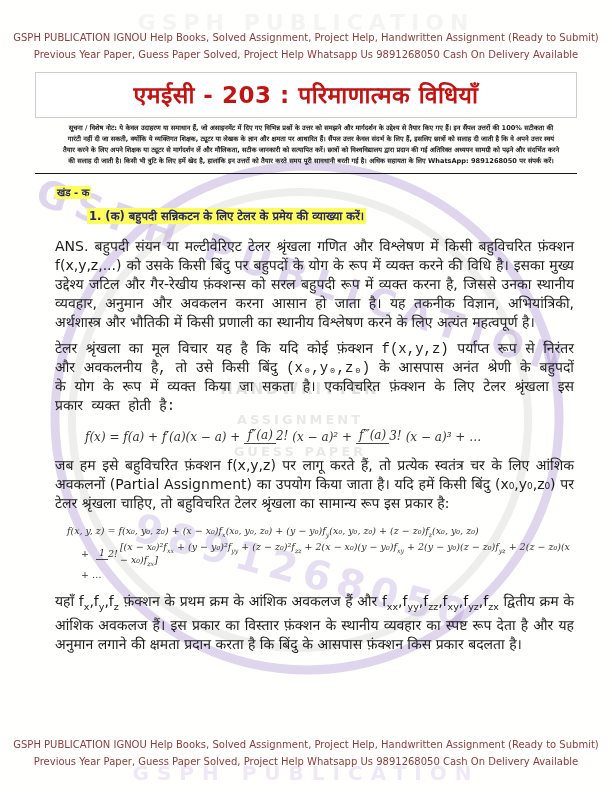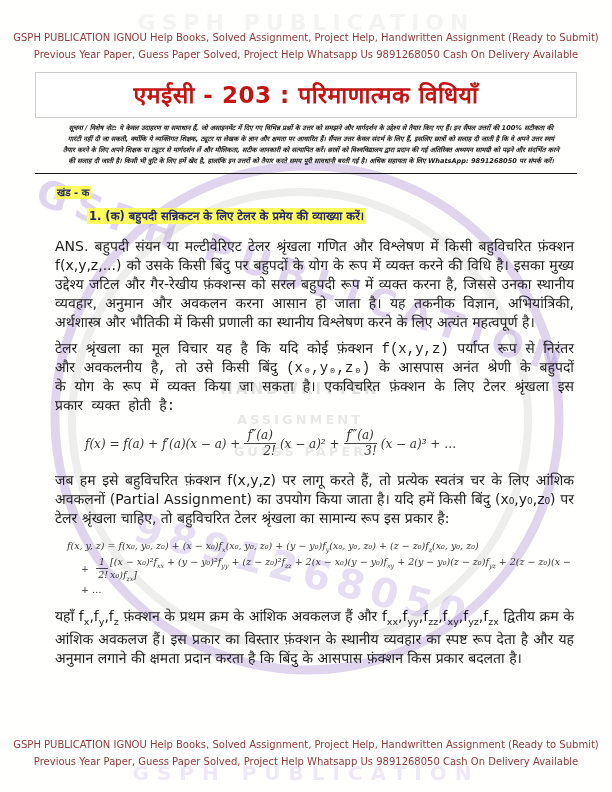--- a/index.html
+++ b/index.html
@@ -30,40 +30,40 @@
     margin:9px 35px 0 35px;
     border:1px solid #cdcdcd;
     text-align:center;
     padding:5px 0 7px 0;
     background:rgba(255,255,255,0.55);
   }
   .course-title{font-size:23px;font-weight:bold;color:var(--red);letter-spacing:0.5px;}
 
   .notice{
     margin:5px 52px 0 62px;
-    font-size:6.6px;font-style:italic;font-weight:600;
+    font-size:6.6px;font-weight:600;
     text-align:center;line-height:1.65;color:#1a1a1a;
   }
   .divider{margin:6px 35px 0 35px;border:none;border-top:1.8px solid #161616;}
 
   .body-col{margin:0 38px 0 55px;}
   .section-heading{margin-top:11px;font-size:10px;}
   .hl{background:var(--highlight);color:var(--navy);font-weight:bold;padding:1px 2px;}
   .q{font-size:11.5px;line-height:1.55;}
   .q1a{margin-top:9px;padding-left:32px;}
   .q1b{margin-top:10px;}
 
   .para{margin-top:12px;font-size:14px;line-height:19px;text-align:justify;}
   .para sub{font-size:68%;}
   .p2{margin-top:8px;font-family:Liberation Mono, monospace;}
 
   .math{font-family:"DejaVu Serif","Liberation Serif",serif;font-style:italic;color:#333;}
   .math sub{font-size:66%;font-style:italic;}
   .formula1{margin:13px 0 0 30px;font-size:12px;display:flex;align-items:center;}
-  .frac{display:inline-flex;flex-direction:column;align-items:flex-end;margin:0 4px;line-height:1.15;}
+  .frac{display:inline-flex;flex-direction:row;align-items:flex-end;margin:0 4px;line-height:1.15;}
   .frac .num{border-bottom:1px solid #444;padding:0 3px 0px 3px;}
   .frac .den{padding-top:1px;}
   .formula2{margin-top:12px;font-size:9.5px;}
   .f2-line1{margin-left:12px;}
   .f2-line2{display:flex;align-items:center;margin-left:26px;margin-top:3px;}
   .f2-line2 .frac{font-size:9.5px;margin-right:2px;}
   .f2-line3{margin-left:26px;margin-top:2px;}
 
   .page-footer{position:absolute;left:0;right:0;bottom:22px;text-align:center;z-index:1;}
 

